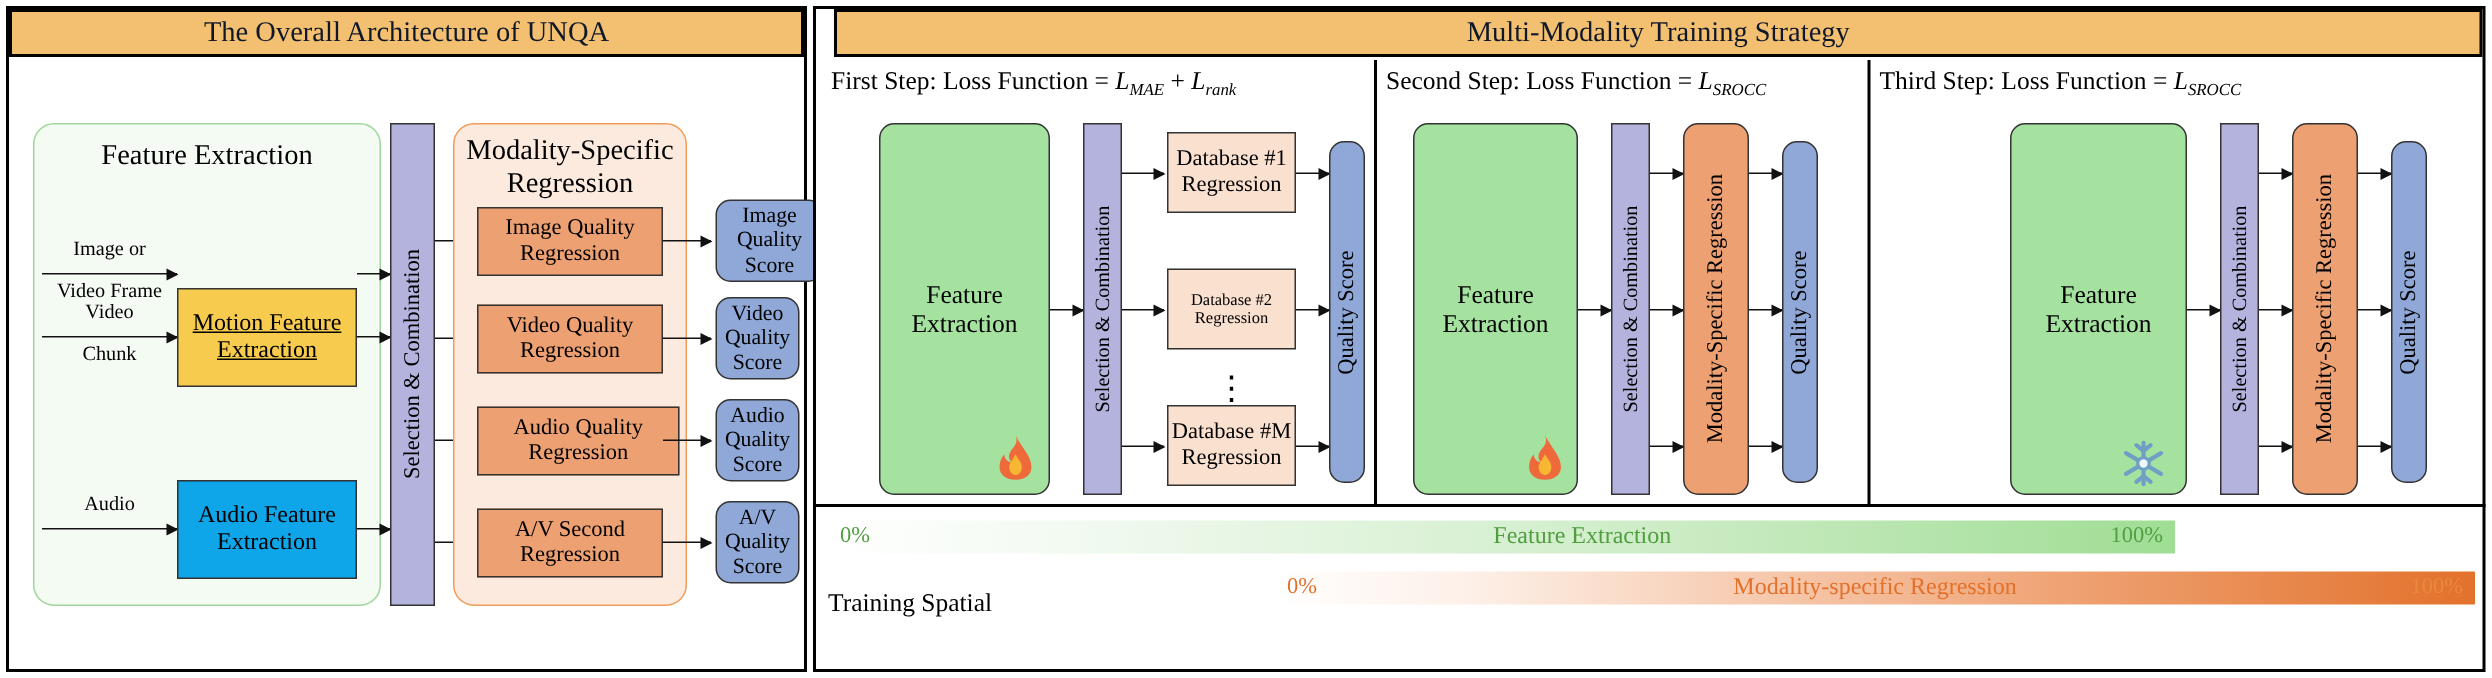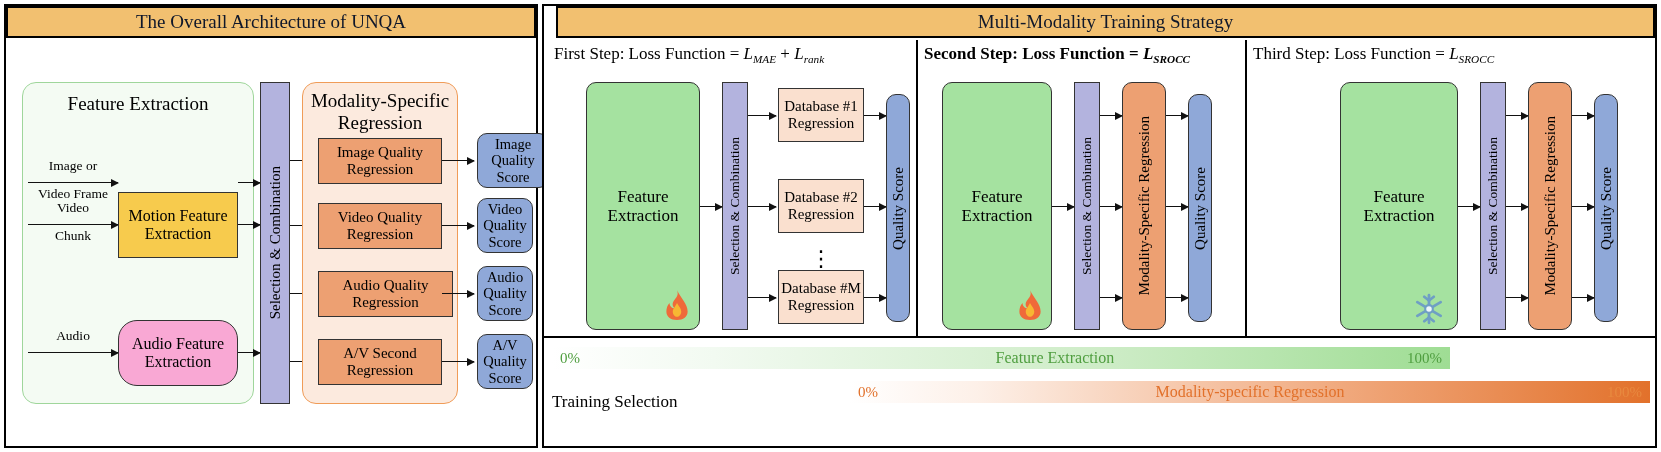--- a/index.html
+++ b/index.html
@@ -14,22 +14,22 @@
   .hline{position:absolute;background:#000;height:2px;}
 
   .box{position:absolute;border:1.5px solid #333;box-sizing:border-box;
        display:flex;align-items:center;justify-content:center;text-align:center;
        font-size:16px;line-height:1.12;color:#000;}
   .rbox{border-radius:10px;}
   .blue{background:#8fa8d8;}
   .purple{background:#b3b3de;}
   .orange{background:#eda072;}
   .lorange{background:#fae0cf;}
-  .yellow{background:#f7cb4d;}
-  .green{background:#f9a8d4;border-radius:19px;}
+  .yellow{background:#f7cb4d;text-decoration:underline;}
+  .green{background:#0ea5e9;}
   .lgreen{background:#a5e2a0;}
 
   .vtext{writing-mode:vertical-rl;transform:rotate(180deg);white-space:nowrap;}
 
   .grpgreen{position:absolute;border:1.5px solid #9fd69b;border-radius:14px;background:#f4fbf3;box-sizing:border-box;}
   .grporange{position:absolute;border:1.5px solid #f09c58;border-radius:14px;background:#fceade;box-sizing:border-box;}
   .grplabel{position:absolute;text-align:center;font-size:19px;line-height:1.15;color:#000;}
 
   .inlbl{position:absolute;font-size:13.5px;text-align:center;color:#000;white-space:nowrap;}
 
@@ -159,37 +159,37 @@
     <span class="vtext" style="font-size:13.5px;">Selection &amp; Combination</span>
   </div>
 
   <div class="arrow" style="left:748px;top:115px;width:28px;"></div>
   <div class="arrow" style="left:748px;top:206px;width:28px;"></div>
   <div class="arrow" style="left:748px;top:297px;width:28px;"></div>
 
   <div class="box lorange" style="left:778px;top:88px;width:86px;height:54px;font-size:15px;">
     <span><span>Database #1</span><br><span>Regression</span></span>
   </div>
-  <div class="box lorange" style="left:778px;top:179px;width:86px;height:54px;font-size:15px;">
+  <div class="box lorange" style="left:778px;top:179px;width:86px;height:54px;font-size:11px;">
     <span><span>Database #2</span><br><span>Regression</span></span>
   </div>
   <div class="dots" style="left:778px;top:253px;width:86px;">⋮</div>
   <div class="box lorange" style="left:778px;top:270px;width:86px;height:54px;font-size:15px;">
     <span><span>Database #M</span><br><span>Regression</span></span>
   </div>
 
   <div class="arrow" style="left:864px;top:115px;width:22px;"></div>
   <div class="arrow" style="left:864px;top:206px;width:22px;"></div>
   <div class="arrow" style="left:864px;top:297px;width:22px;"></div>
 
   <div class="box rbox blue" style="left:886px;top:94px;width:24px;height:228px;">
     <span class="vtext" style="font-size:15px;">Quality Score</span>
   </div>
 
-  <div class="steptitle" style="left:924px;top:44px;font-weight:bold;">
+  <div class="steptitle" style="left:924px;top:44px;">
     <span>Second Step:  Loss Function = </span><i>L</i><sub><i>SROCC</i></sub>
   </div>
 
   <div class="box rbox lgreen" style="left:942px;top:82px;width:110px;height:248px;font-size:17px;">
     <span><span>Feature Extraction</span></span>
   </div>
   <svg class="emoji" viewBox="0 0 32 32" style="left:1013px;top:288px;">
     <path d="M16 2c2 5-1 7-3 10-2 3-1 6 1 7-3 0-5-2-5-5-2 2-3 5-3 8 0 5 4 8 10 8s10-3 10-8c0-7-6-12-10-20z" fill="#ef6a3a"></path>
     <path d="M16 14c1.5 3 4 5 4 8 0 3-2 5-4 5s-4-2-4-5c0-2 2-4 4-8z" fill="#f7b733"></path>
   </svg>
@@ -267,15 +267,15 @@
     <span class="nm" style="left:56%;color:#4f9e3f;">Feature Extraction</span>
     <span class="pct" style="right:8px;color:#4f9e3f;">100%</span>
   </div>
 
   <div class="bar" style="left:850px;top:381px;width:800px;background:linear-gradient(to right,#ffffff 0%,#fdf0e8 16%,#f0a87c 62%,#e2712b 100%);">
     <span class="pct" style="left:8px;color:#e2712b;">0%</span>
     <span class="nm" style="left:50%;color:#e2712b;">Modality-specific Regression</span>
     <span class="pct" style="right:8px;color:#e8893f;">100%</span>
   </div>
 
-  <div class="tp" style="left:552px;top:392px;">Training Selection</div>
+  <div class="tp" style="left:552px;top:392px;">Training Spatial</div>
 
 </div>
 
 </body></html>

